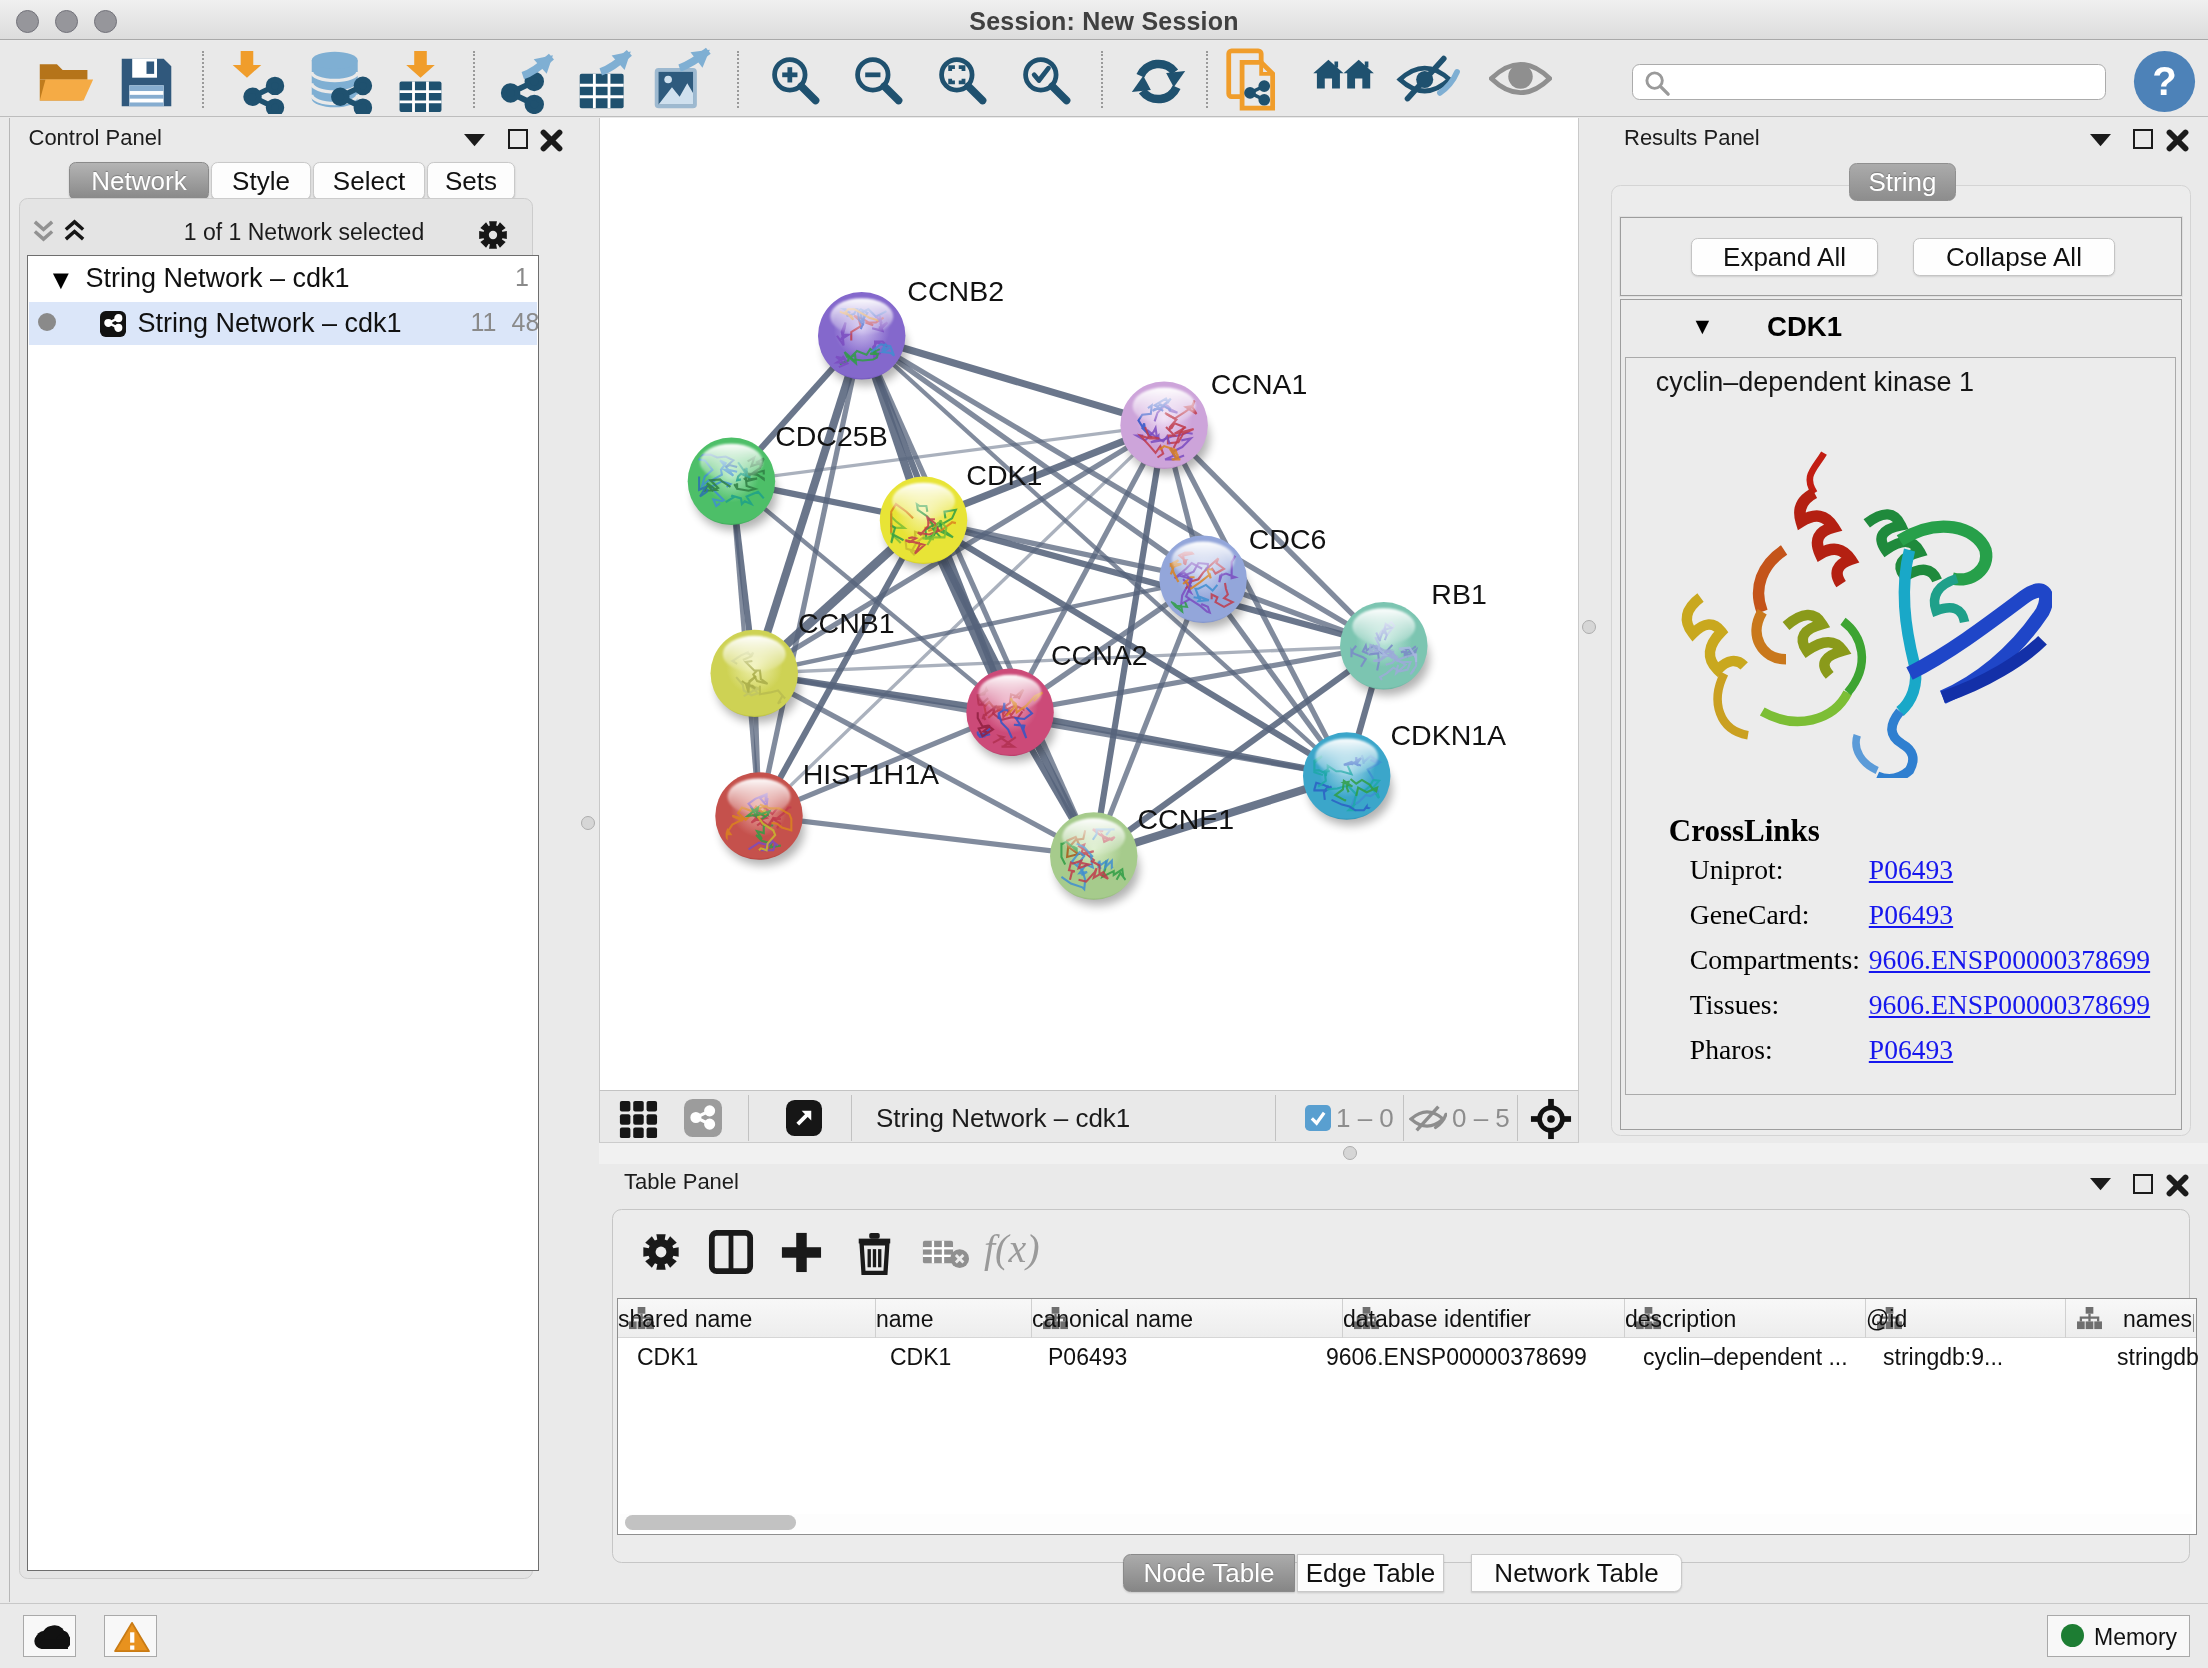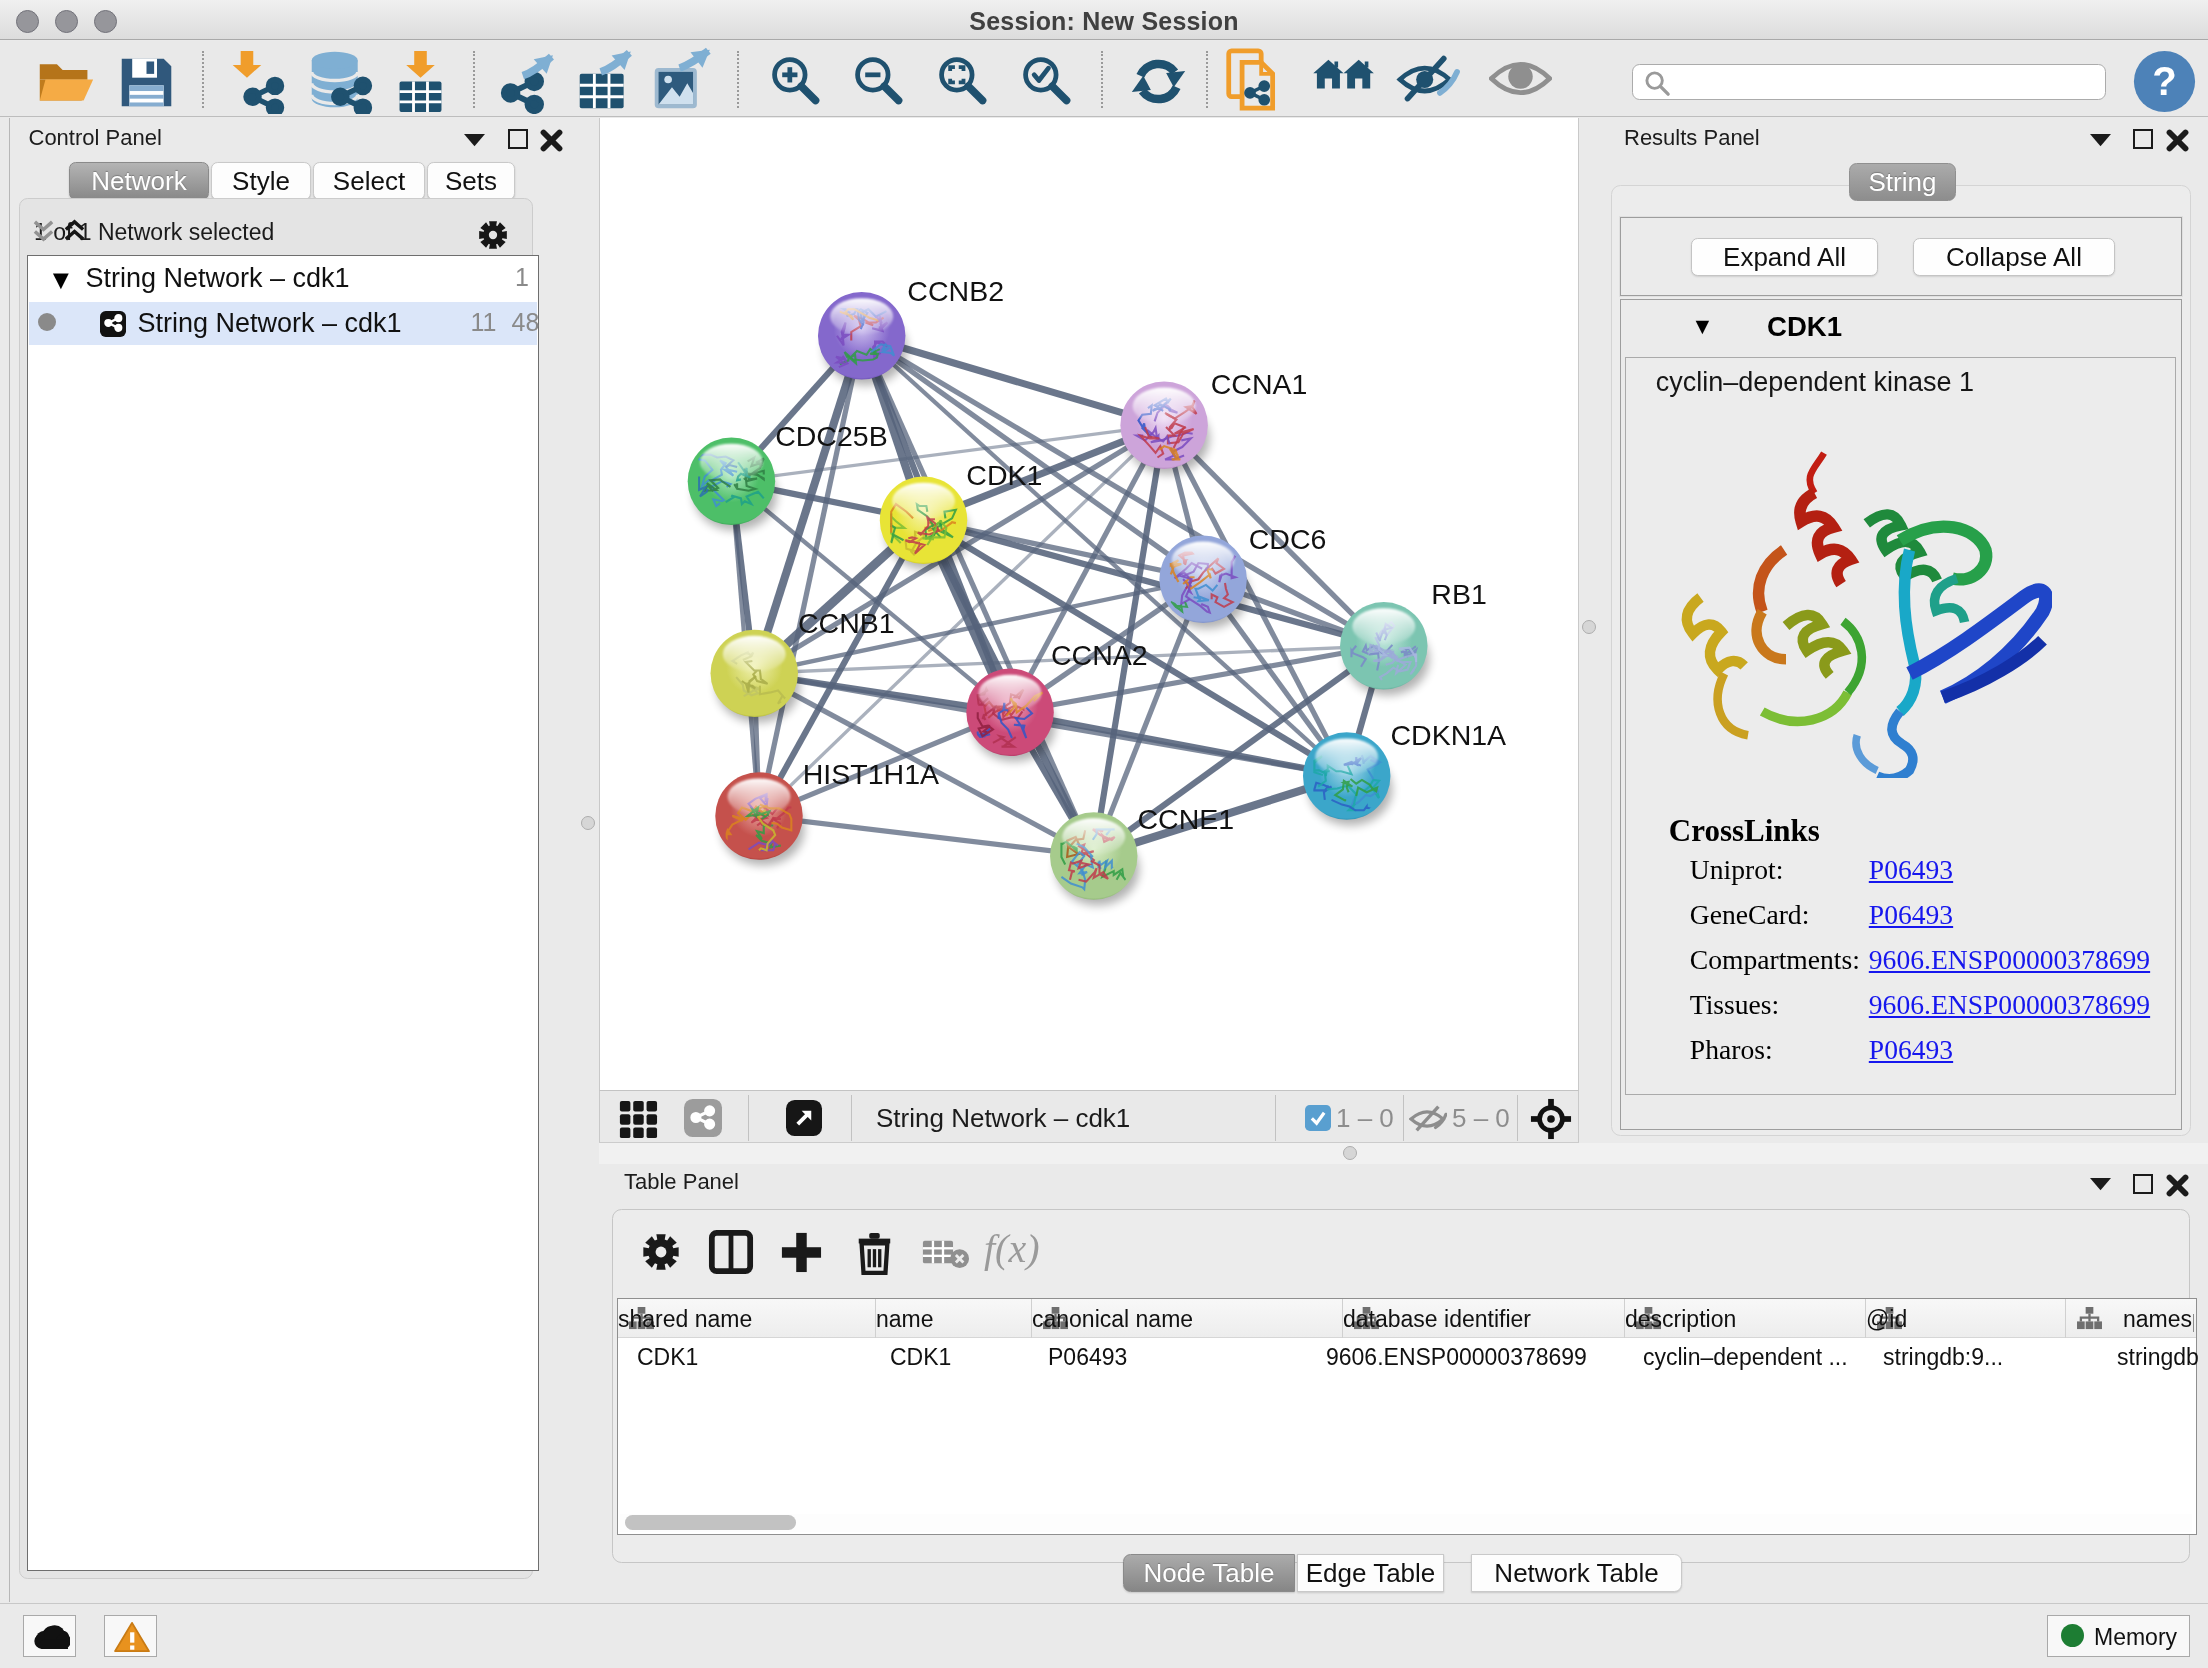--- a/index.html
+++ b/index.html
@@ -25,21 +25,21 @@
   
   #cp-title { left:28.5px; top:125px; }
   .tab { position:absolute; height:38px; background:#fdfdfd; border:1px solid #c9c9c9;
     border-radius:6.7px; color:#111; font-size:26px; text-align:center; line-height:36px;
     box-shadow:0 1px 1.9px rgba(0,0,0,0.18); }
   .tabsel { background:linear-gradient(#b4b4b4,#888888); color:#fff;
     border-color:#8a8a8a; text-shadow:0 -1px 1px rgba(0,0,0,0.25); }
   #cp-inner { left:19px; top:198px; width:514px; height:1381px; background:#e4e4e4;
     border:1px solid #cccccc; border-radius:8.6px; }
   #cp-selbar { left:34px; top:211px; width:540px; height:42px; color:#1b1b1b;
-    font-size:23px; text-align:left; line-height:42px;}
+    font-size:23px; text-align:center; line-height:42px;}
   #cp-list { left:27px; top:255px; width:512px; height:1316px; background:#ffffff;
     border:1.9px solid #6e6e6e; }
   #cp-row1 { left:28.5px; top:256px; width:508px; height:46px; font-size:27px; color:#111; }
   #cp-row2 { left:28.5px; top:302px; width:508px; height:43px; background:#dbe6f9;
     font-size:27px; color:#111; }
   .rownum { position:absolute; color:#8a8a8a; font-size:25px; }
   
   #canvas { left:599px; top:118px; width:980px; height:972px; background:#ffffff;
     border-left:1px solid #c9c9c9; border-right:1px solid #c9c9c9;}
   #netbar { left:599px; top:1090px; width:980px; height:53px; background:#e9e9e9;
@@ -706,21 +706,21 @@
       <line x1="1" y1="22" x2="11" y2="22" stroke="#111" stroke-width="6"></line>
       <line x1="33" y1="22" x2="43" y2="22" stroke="#111" stroke-width="6"></line>
       <circle cx="22" cy="22" r="4" fill="#111"></circle>
     </svg>
     <div class="nbsep" style="left:148px;"></div>
     <div class="nbsep" style="left:251px;"></div>
     <div id="netname">String Network – cdk1</div>
     <div class="nbsep" style="left:675px;"></div>
     <div class="nbtxt" style="left:736px;">1 – 0</div>
     <div class="nbsep" style="left:803px;"></div>
-    <div class="nbtxt" style="left:852px;">5 – 0</div>
+    <div class="nbtxt" style="left:852px;">0 – 5</div>
     <div class="nbsep" style="left:917px;"></div>
   </div>
   <div class="abs" id="hsplit"></div>
   <div class="knob" style="left:581px; top:816px;"></div>
   <div class="knob" style="left:1582px; top:620px;"></div>
   <div class="knob" style="left:1343px; top:1146px;"></div>
 
   <div class="abs phdr" id="rp-title">Results Panel</div>
   <svg style="position:absolute;left:2089px;top:133px;" width="23" height="14.3" viewBox="0 0 24 15">
     <path d="M1 1 L23 1 L12.0 14 Z" fill="#1b1b1b"></path>

